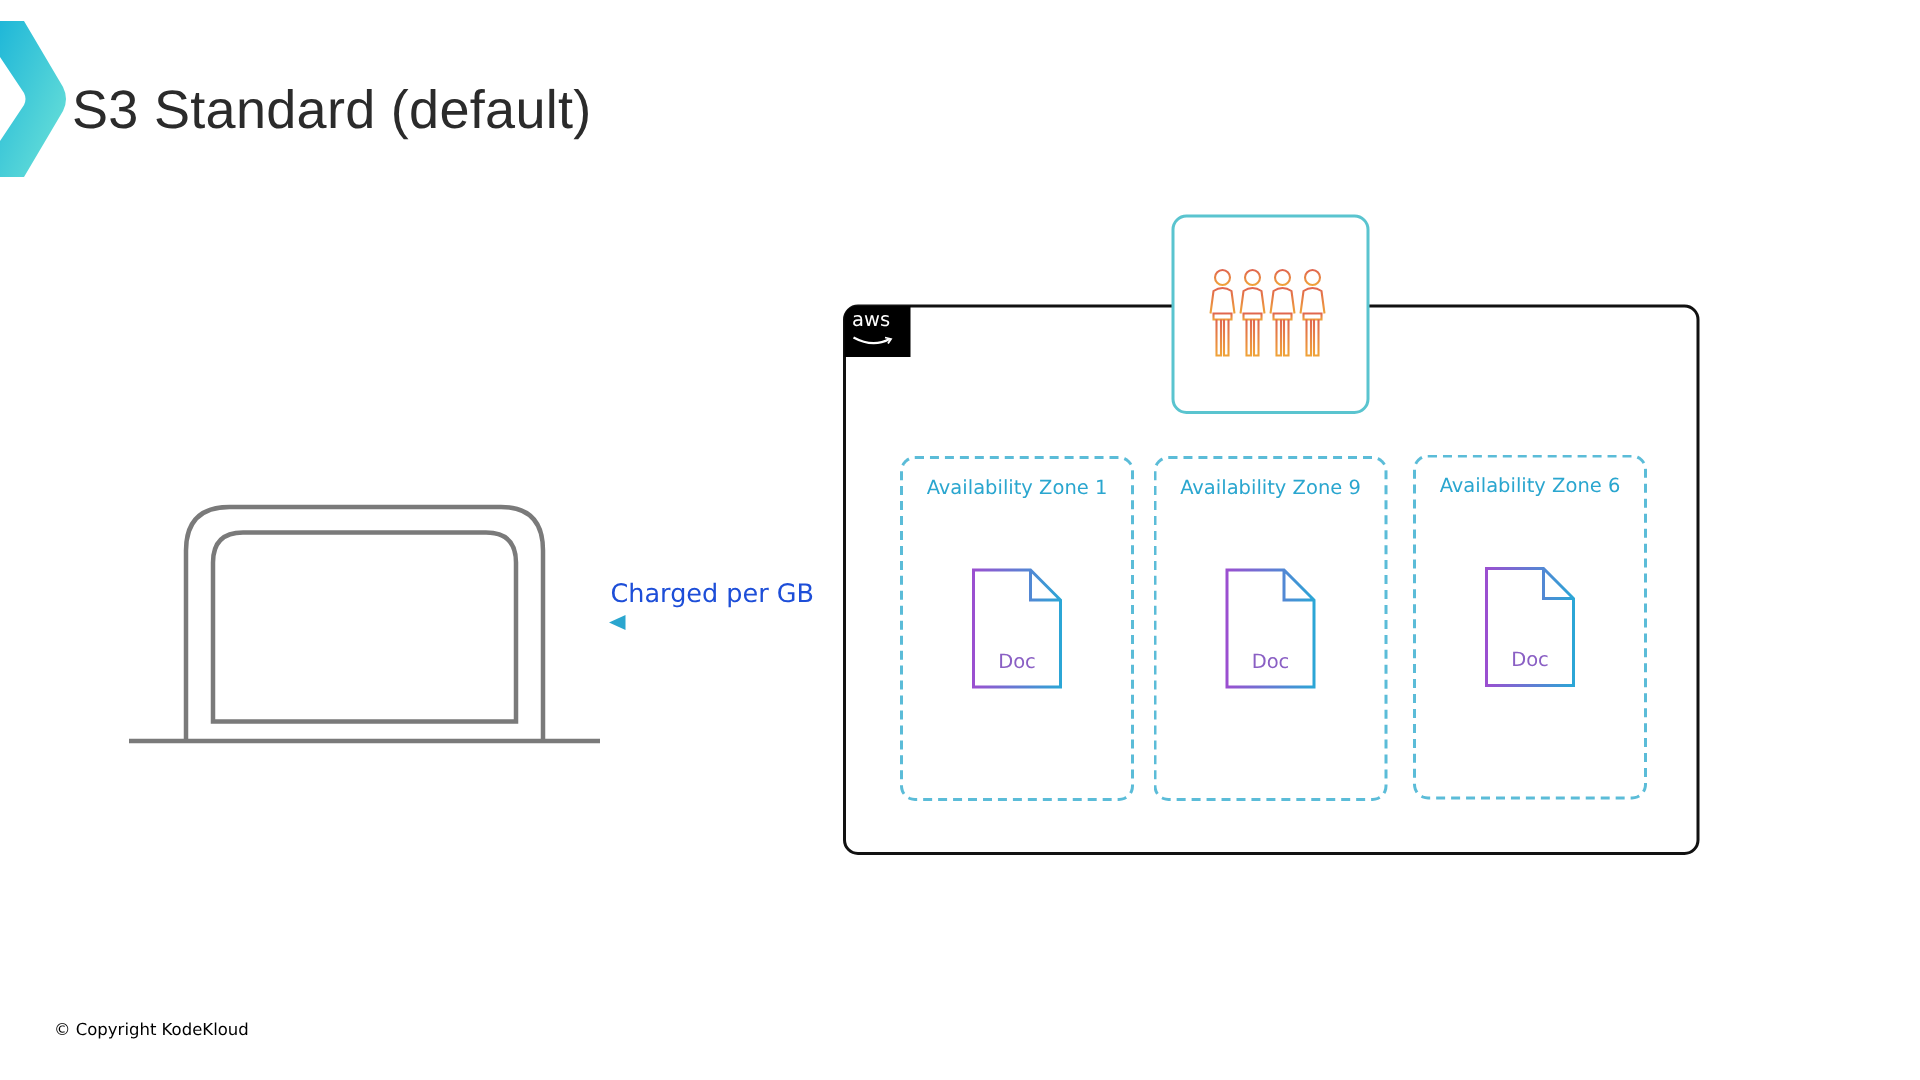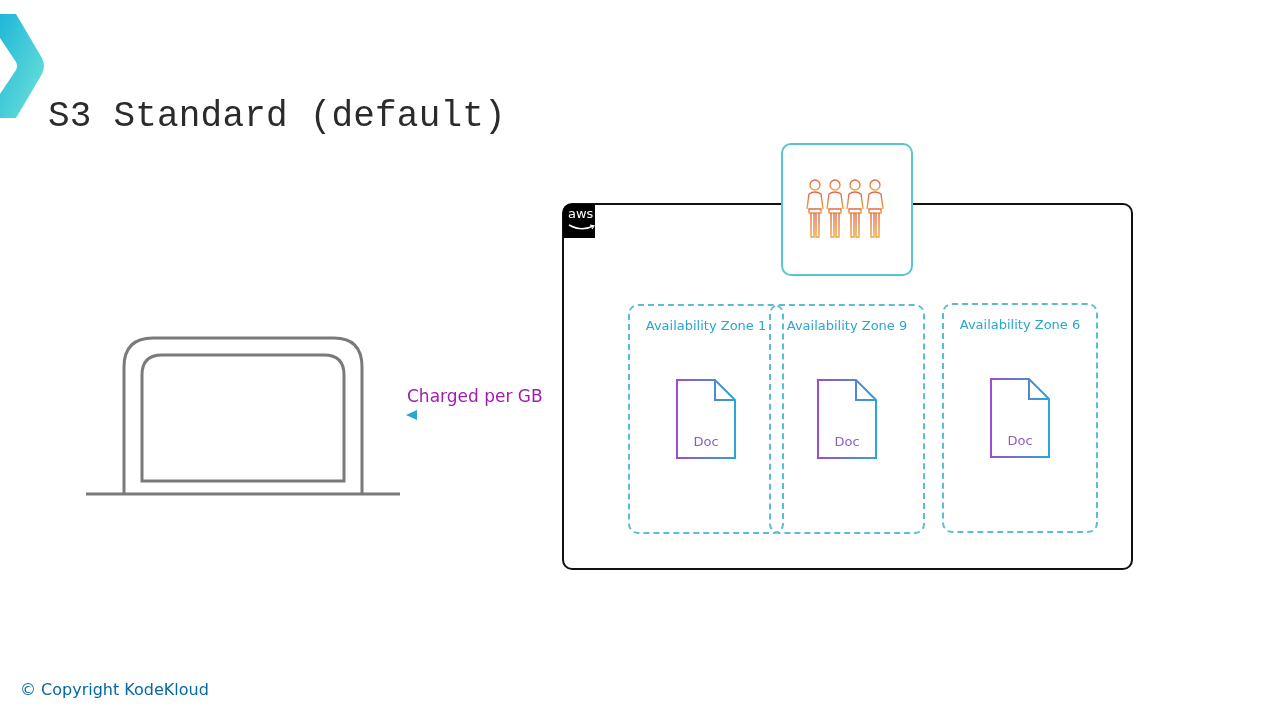--- a/index.html
+++ b/index.html
@@ -1,31 +1,31 @@
 <!DOCTYPE html>
 <html><head>
 <meta charset="utf-8">
 <style>
   html, body { margin:0; padding:0; }
   body { width:1280px; height:720px; position:relative; background:#ffffff; overflow:hidden; font-family:"DejaVu Sans", sans-serif; }
   .abs { position:absolute; }
-  .title { left:48px; top:52px; font-size:36px; color:#2b2b2b; letter-spacing:0.2px; font-family:Liberation Mono, monospace;margin-top:44px; }
+  .title { left:48px; top:52px; font-size:36px; color:#2b2b2b; letter-spacing:0.2px; font-family:Liberation Sans, sans-serif; }
   .brand { left:0; top:14px; width:44px; height:106px; }
   .aws-box { left:562px; top:203px; width:567px; height:363px; border:2px solid #111; border-radius:10px; }
-  .aws-logo { left:563px; top:204px; width:32px; height:34px; background:#000; border-top-left-radius:8px; }
+  .aws-logo { left:563px; top:204px; width:44px; height:34px; background:#000; border-top-left-radius:8px; }
   .aws-logo span { position:absolute; left:5px; top:2px; color:#fff; font-size:13px; font-family:"DejaVu Sans", sans-serif; }
   .users-box { left:781px; top:143px; width:128px; height:129px; background:#fff; border:2px solid #5ac4cf; border-radius:10px; }
   .az { width:152px; height:226px; border:2px dashed #5bbcd8; border-radius:10px; }
   .az-label { position:absolute; top:12px; left:0; right:0; text-align:center; color:#2aa6cf; font-size:13px; }
   .doc { position:absolute; left:45px; top:72px; width:62px; height:82px; }
   .doc-label { position:absolute; left:0; right:0; top:56px; text-align:center; color:#8a5fc4; font-size:13px; }
-  .charge { left:407px; top:386px; color:#a21caf; font-size:17px; }
+  .charge { left:407px; top:386px; color:#1d4ed8; font-size:17px; }
   .arrow { left:404px; top:407px; width:150px; height:16px; }
   .laptop { left:86px; top:335px; width:316px; height:164px; }
-  .copyright { left:20px; top:680px; color:#0369a1; font-size:16px; }
+  .copyright { left:36px; top:680px; color:#000000; font-size:11px; }
 </style>
 </head>
 <body>
 
 <svg class="abs brand" viewBox="0 0 44 106">
   <defs>
     <linearGradient id="bg1" x1="0" y1="0" x2="1" y2="1">
       <stop offset="0" stop-color="#1fb7d8"></stop>
       <stop offset="1" stop-color="#6fe3d8"></stop>
     </linearGradient>
@@ -83,21 +83,21 @@
       <g transform="translate(40,0)">
           <use href="#p1"></use>
         </g>
       <g transform="translate(60,0)">
           <use href="#p1"></use>
         </g>
     </g>
   </svg>
 </div>
 
-<div class="abs az" style="left:628px;top:304px;">
+<div class="abs az" style="left:600px;top:304px;">
   <div class="az-label">Availability Zone 1</div>
   <div class="doc">
     <svg width="62" height="82" viewBox="0 0 62 82">
       <defs>
           <linearGradient id="dg1" x1="0" y1="0" x2="1" y2="0">
             <stop offset="0" stop-color="#9b4fd0"></stop>
             <stop offset="1" stop-color="#2ba6d6"></stop>
           </linearGradient>
         </defs>
       <path d="M2 2 L40 2 L60 22 L60 80 L2 80 Z M40 2 L40 22 L60 22" fill="none" stroke="url(#dg1)" stroke-width="2"></path>

